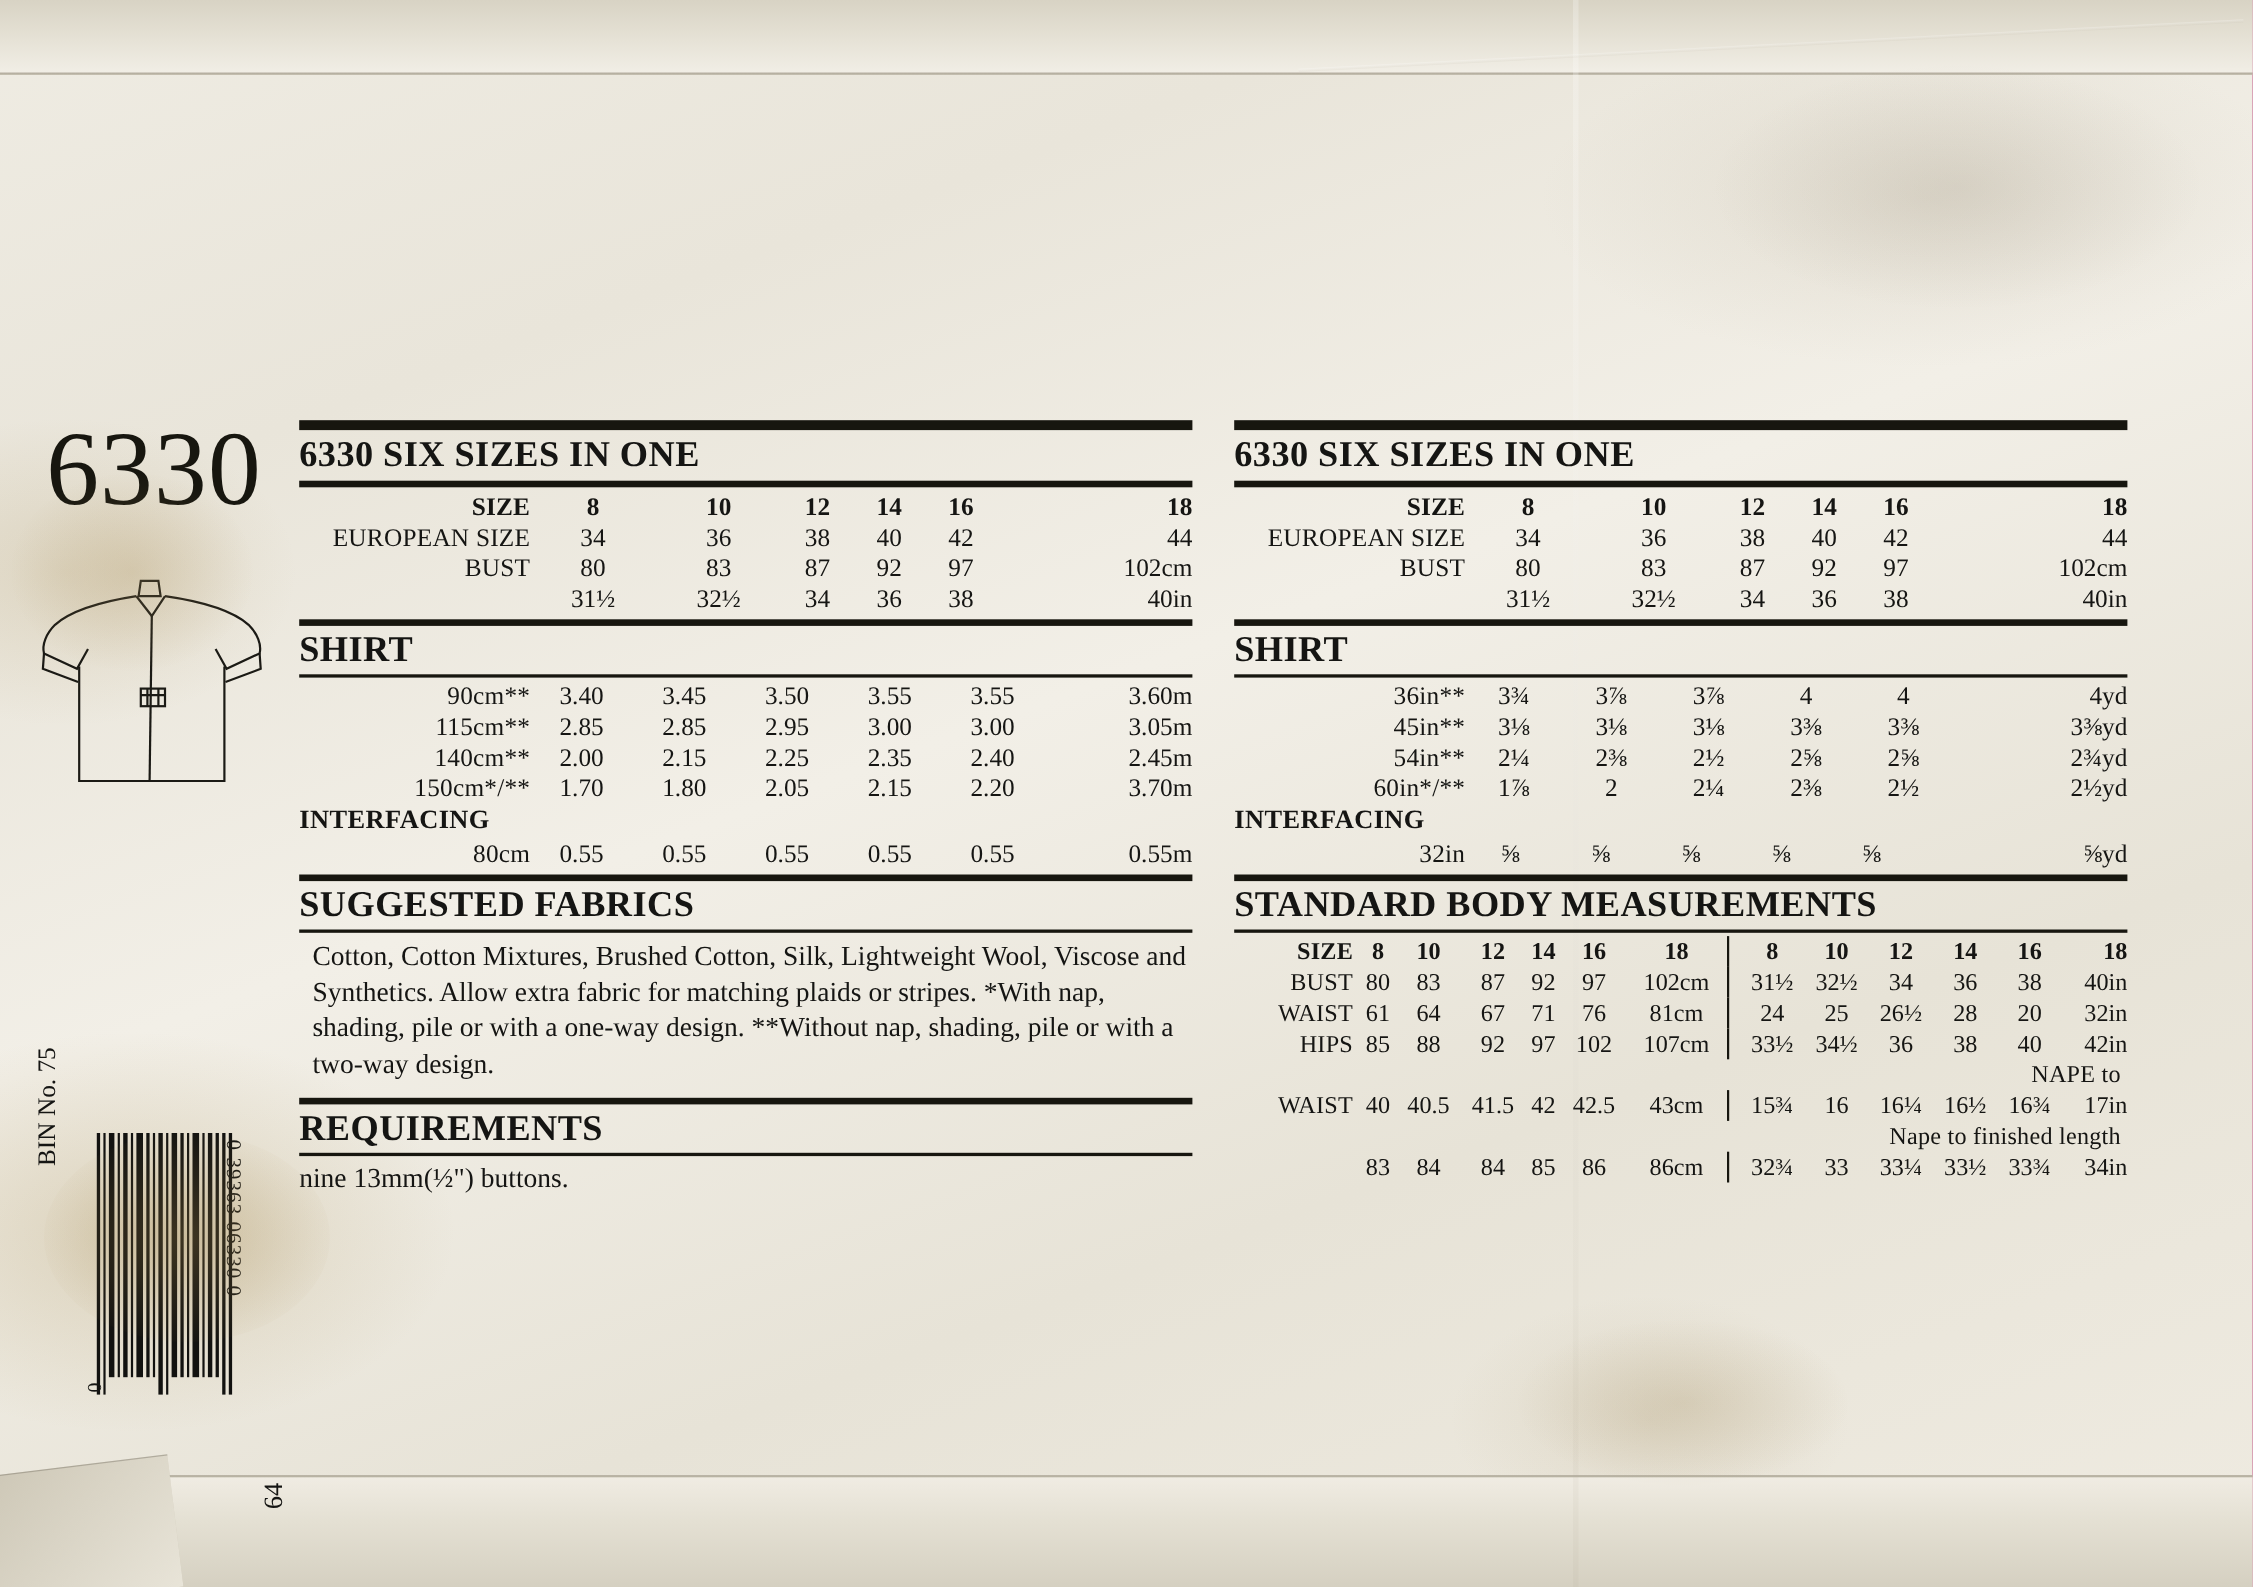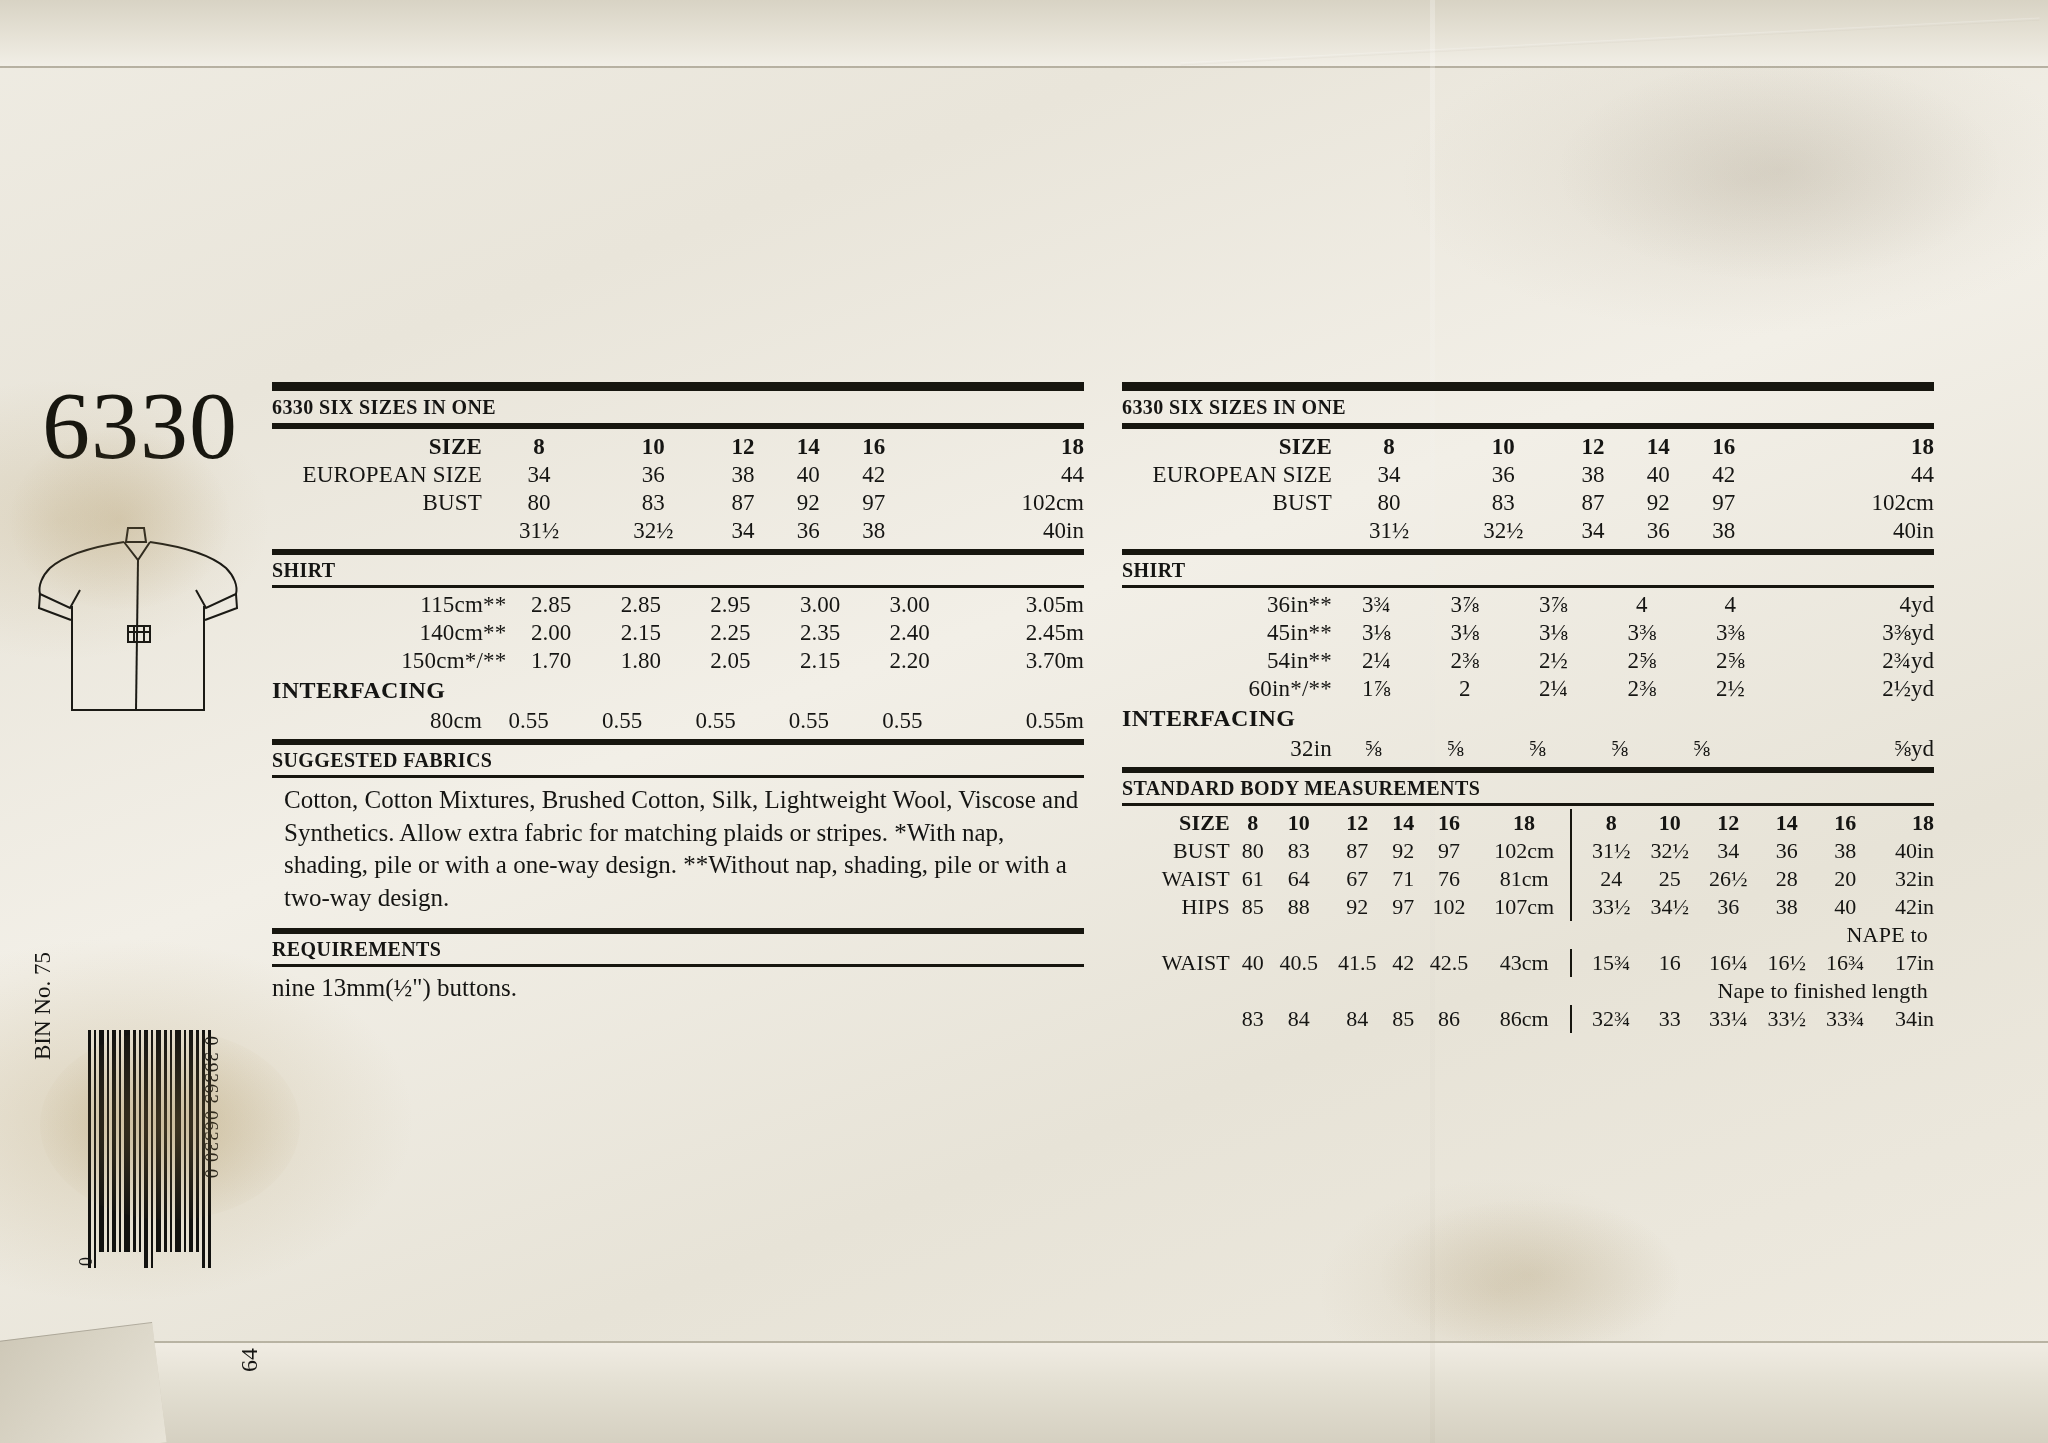--- a/index.html
+++ b/index.html
@@ -82,21 +82,21 @@
     font-family: "Liberation Serif", serif;
   }
   .col-left  { left: 272px; top: 382px; width: 812px; }
   .col-right { left: 1122px; top: 382px; width: 812px; }
 
   .rule-thick { height: 9px; background: #17160f; margin: 0 0 5px 0; }
   .rule-med   { height: 6px; background: #17160f; margin: 4px 0 4px 0; }
   .rule-thin  { height: 3px; background: #17160f; margin: 3px 0 3px 0; }
 
   .sect-title {
-    font-size: 20px;
+    font-size: 33px;
     font-weight: bold;
     letter-spacing: 0.4px;
     margin: 2px 0 3px 0;
   }
   table.grid {
     width: 100%;
     border-collapse: collapse;
     font-size: 23px;
   }
   table.grid td {
@@ -258,20 +258,29 @@
         </tr>
       </tbody>
         </table>
 
       <div class="rule-med"></div>
       <div class="sect-title">SHIRT</div>
       <div class="rule-thin"></div>
 
       <table class="grid">
         <tbody>
+            <tr>
+          <td class="lab" style="width:210px">90cm**</td>
+          <td class="num">3.40</td>
+          <td class="num">3.45</td>
+          <td class="num">3.50</td>
+          <td class="num">3.55</td>
+          <td class="num">3.55</td>
+          <td class="numr">3.60m</td>
+        </tr>
         <tr>
           <td class="lab">115cm**</td>
           <td class="num">2.85</td>
           <td class="num">2.85</td>
           <td class="num">2.95</td>
           <td class="num">3.00</td>
           <td class="num">3.00</td>
           <td class="numr">3.05m</td>
         </tr>
         <tr>

